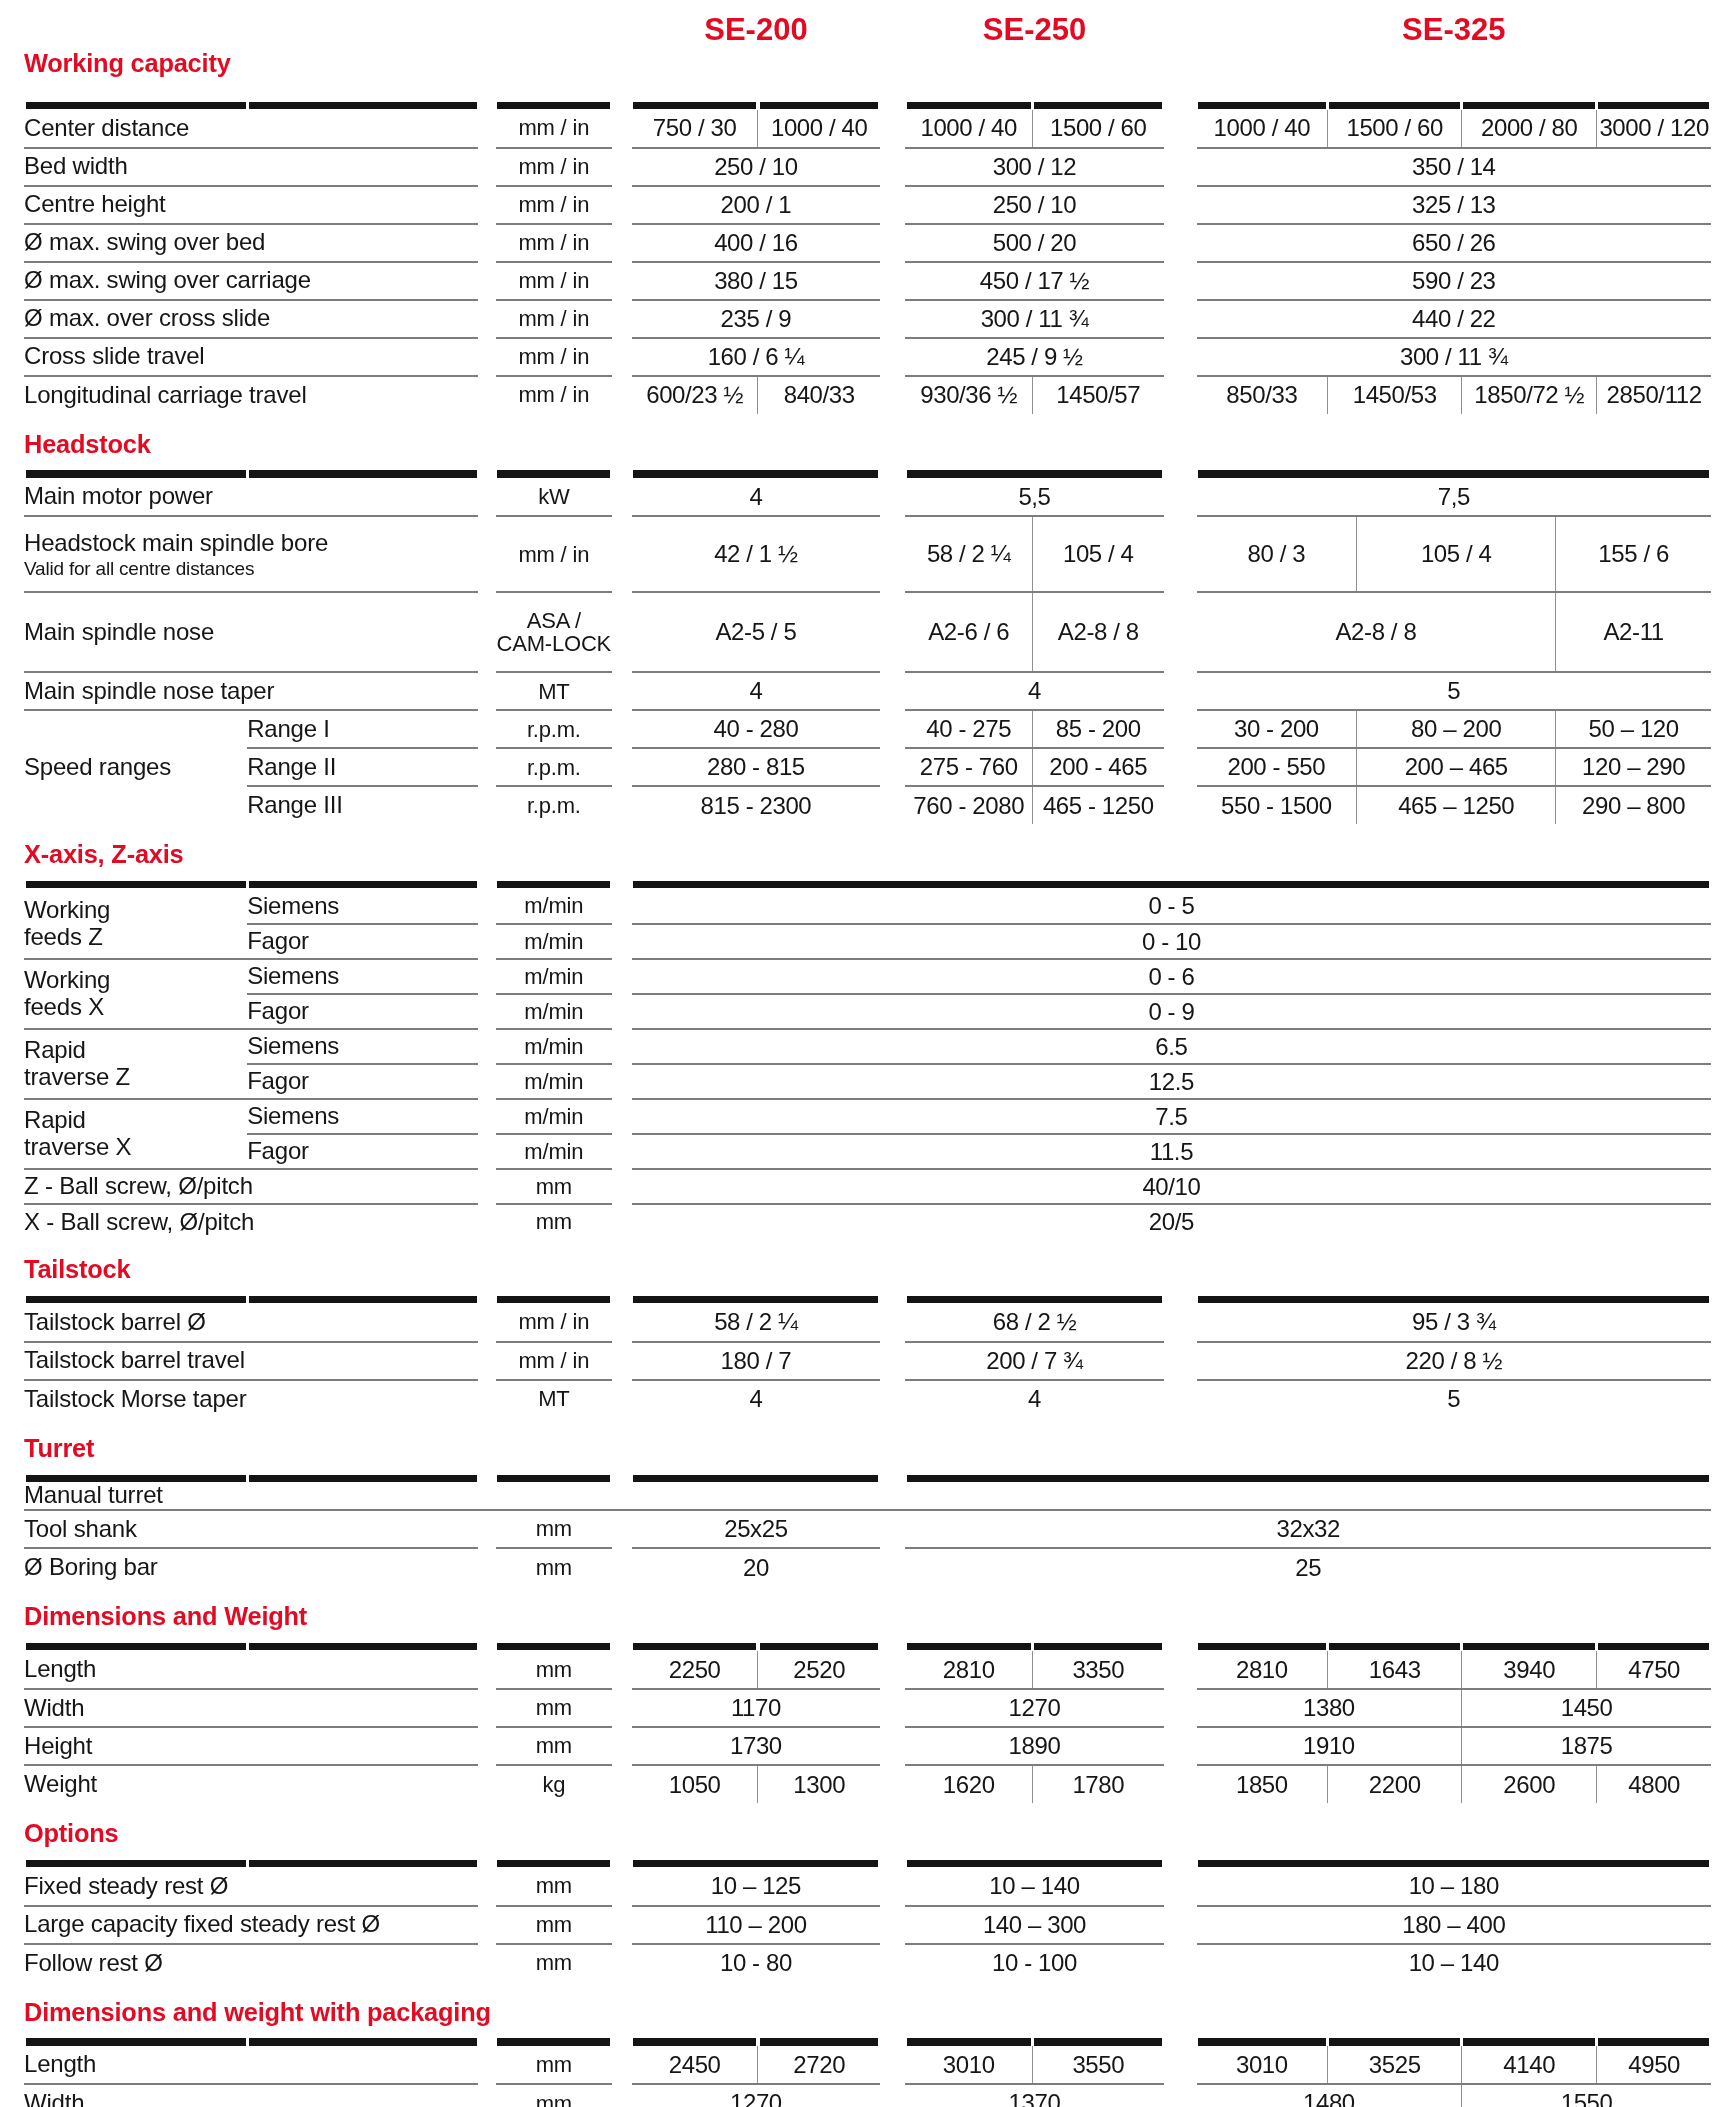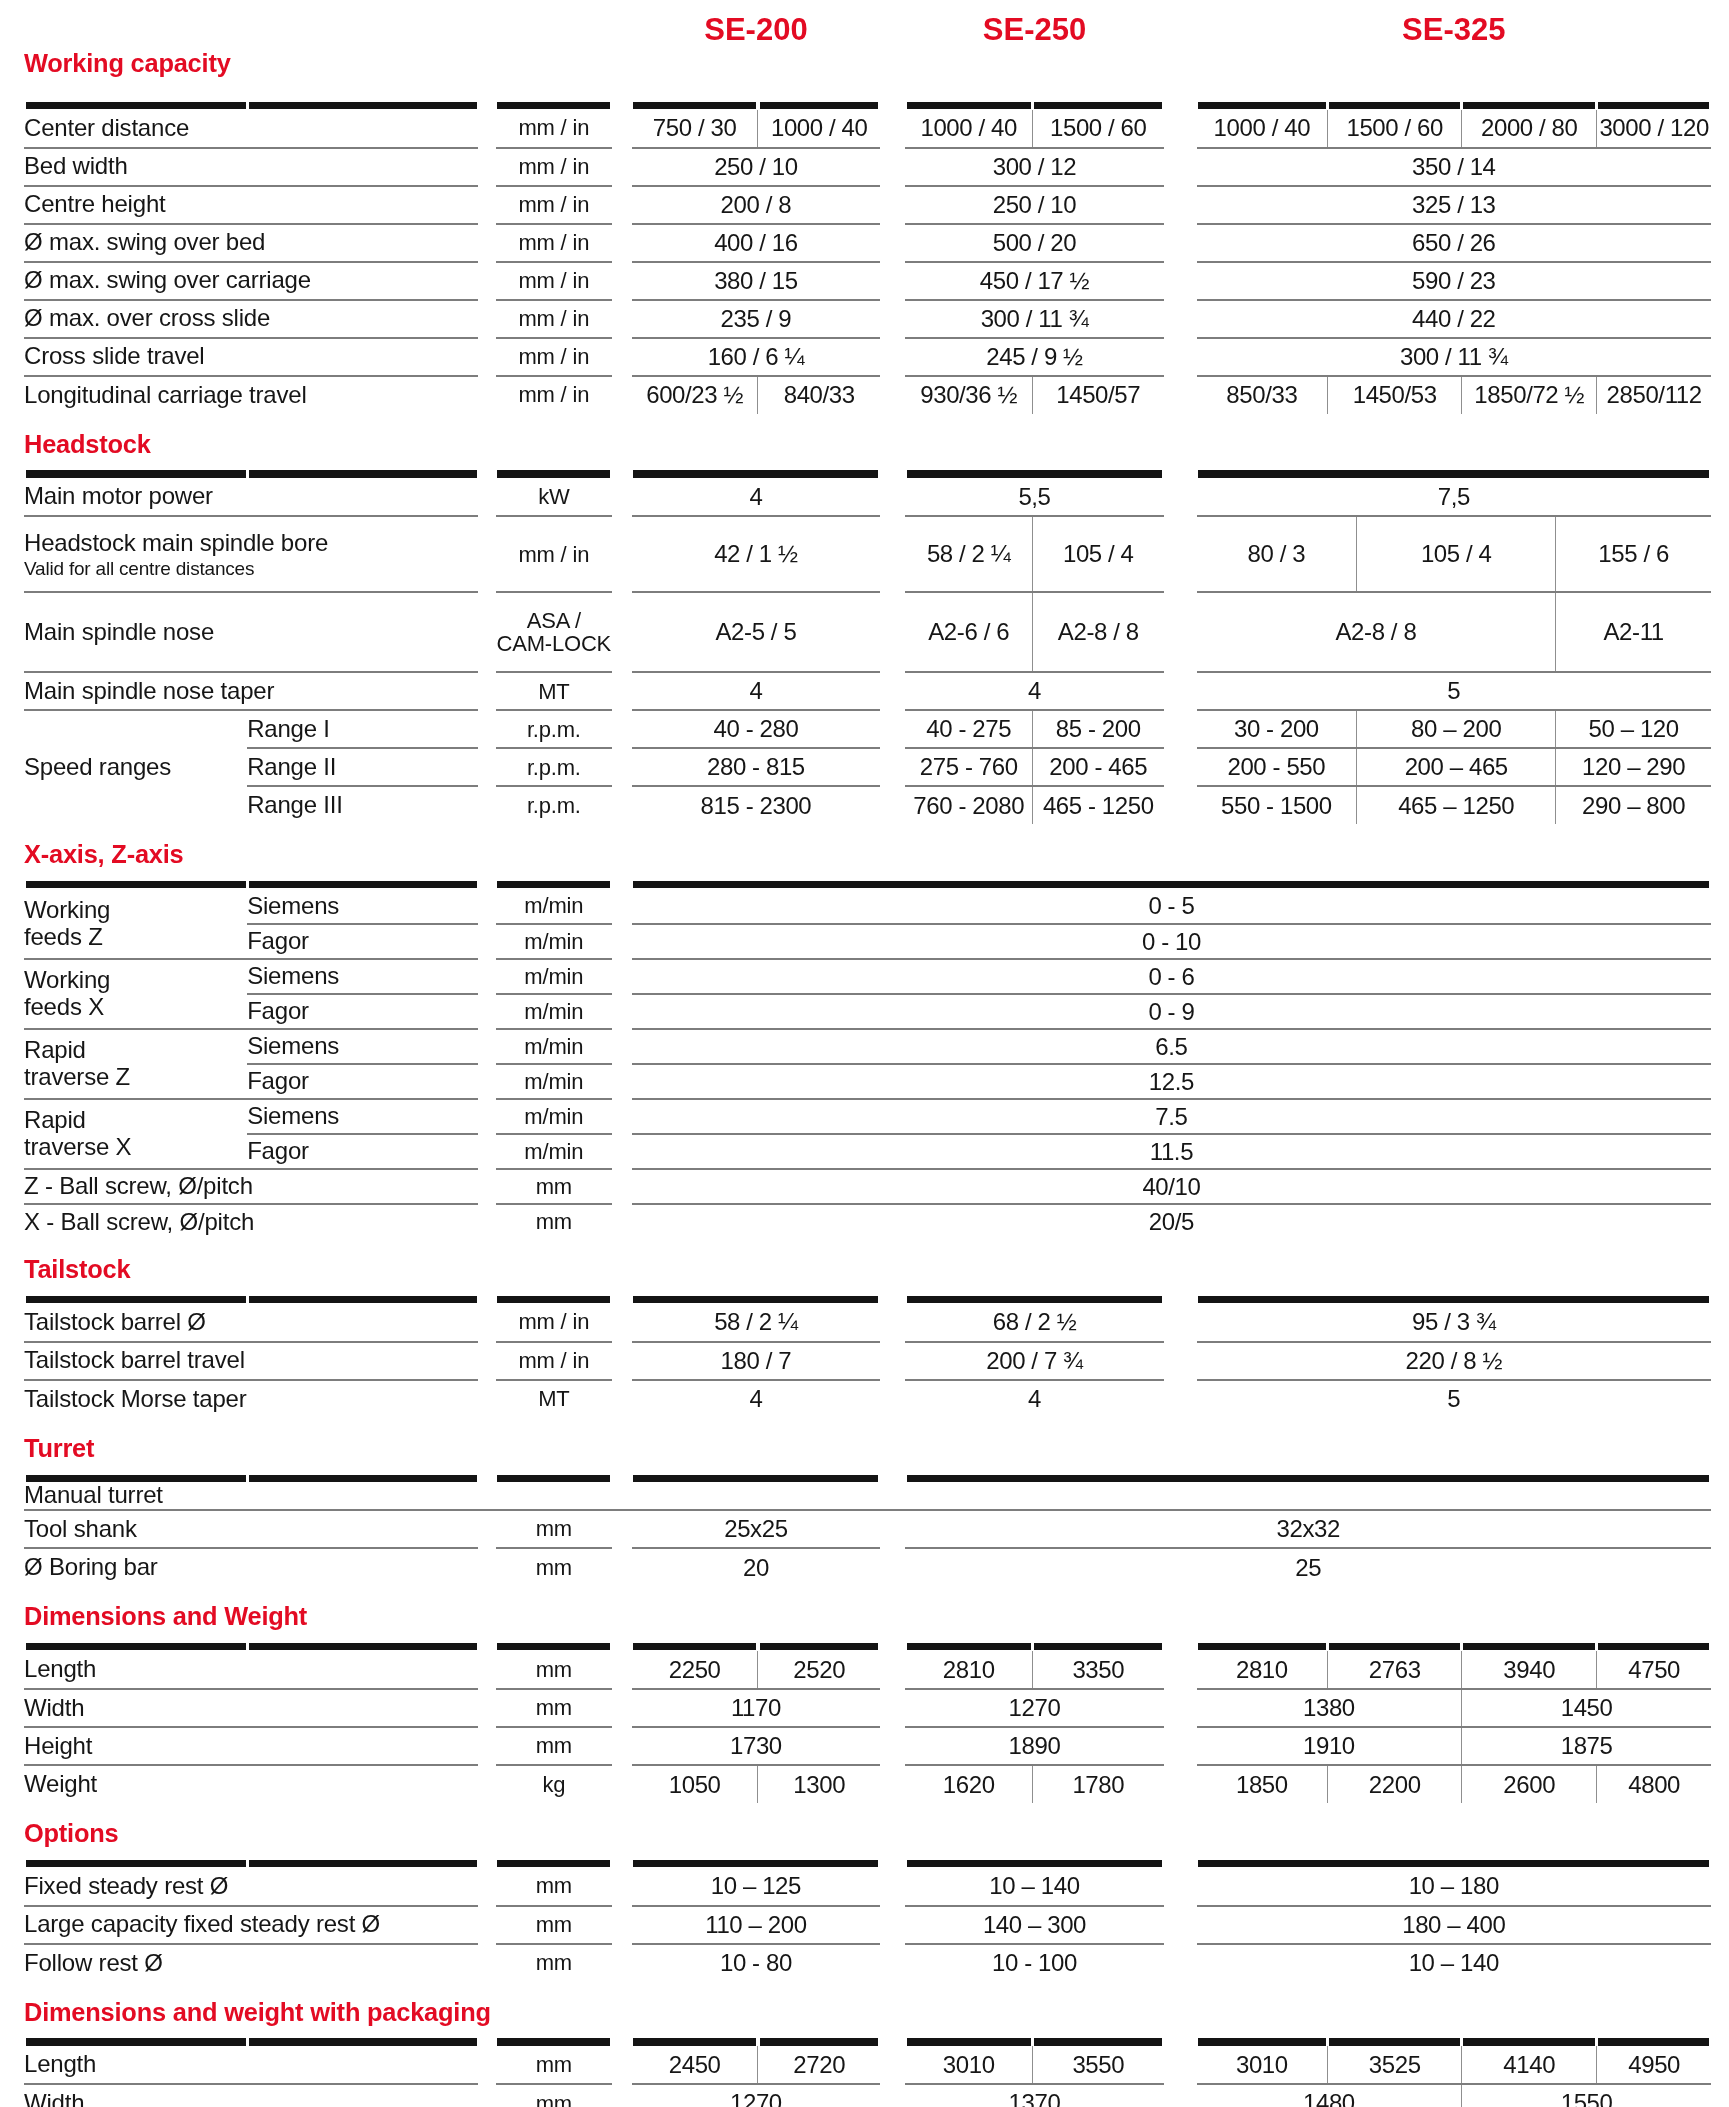--- a/index.html
+++ b/index.html
@@ -135,21 +135,21 @@
           <td class="gap"></td>
           <td class="val bb" colspan="2">300 / 12</td>
           <td class="gap"></td>
           <td class="val bb" colspan="6">350 / 14</td>
         </tr>
         <tr class="std">
           <td class="lab bb" colspan="2"><div class="lblmain">Centre height</div></td>
           <td class="gap"></td>
           <td class="unit bb">mm / in</td>
           <td class="gap"></td>
-          <td class="val bb" colspan="2">200 / 8</td>
+          <td class="val bb" colspan="2">200 / 1</td>
           <td class="gap"></td>
           <td class="val bb" colspan="2">250 / 10</td>
           <td class="gap"></td>
           <td class="val bb" colspan="6">325 / 13</td>
         </tr>
         <tr class="std">
           <td class="lab bb" colspan="2"><div class="lblmain">Ø max. swing over bed</div></td>
           <td class="gap"></td>
           <td class="unit bb">mm / in</td>
           <td class="gap"></td>
@@ -586,21 +586,21 @@
           <td class="gap"></td>
           <td class="unit bb">mm</td>
           <td class="gap"></td>
           <td class="val bb">2250</td>
           <td class="val bb dv">2520</td>
           <td class="gap"></td>
           <td class="val bb">2810</td>
           <td class="val bb dv">3350</td>
           <td class="gap"></td>
           <td class="val bb">2810</td>
-          <td class="val bb dv" colspan="2">2763</td>
+          <td class="val bb dv" colspan="2">1643</td>
           <td class="val bb dv" colspan="2">3940</td>
           <td class="val bb dv">4750</td>
         </tr>
         <tr class="std">
           <td class="lab bb" colspan="2"><div class="lblmain">Width</div></td>
           <td class="gap"></td>
           <td class="unit bb">mm</td>
           <td class="gap"></td>
           <td class="val bb" colspan="2">1170</td>
           <td class="gap"></td>

